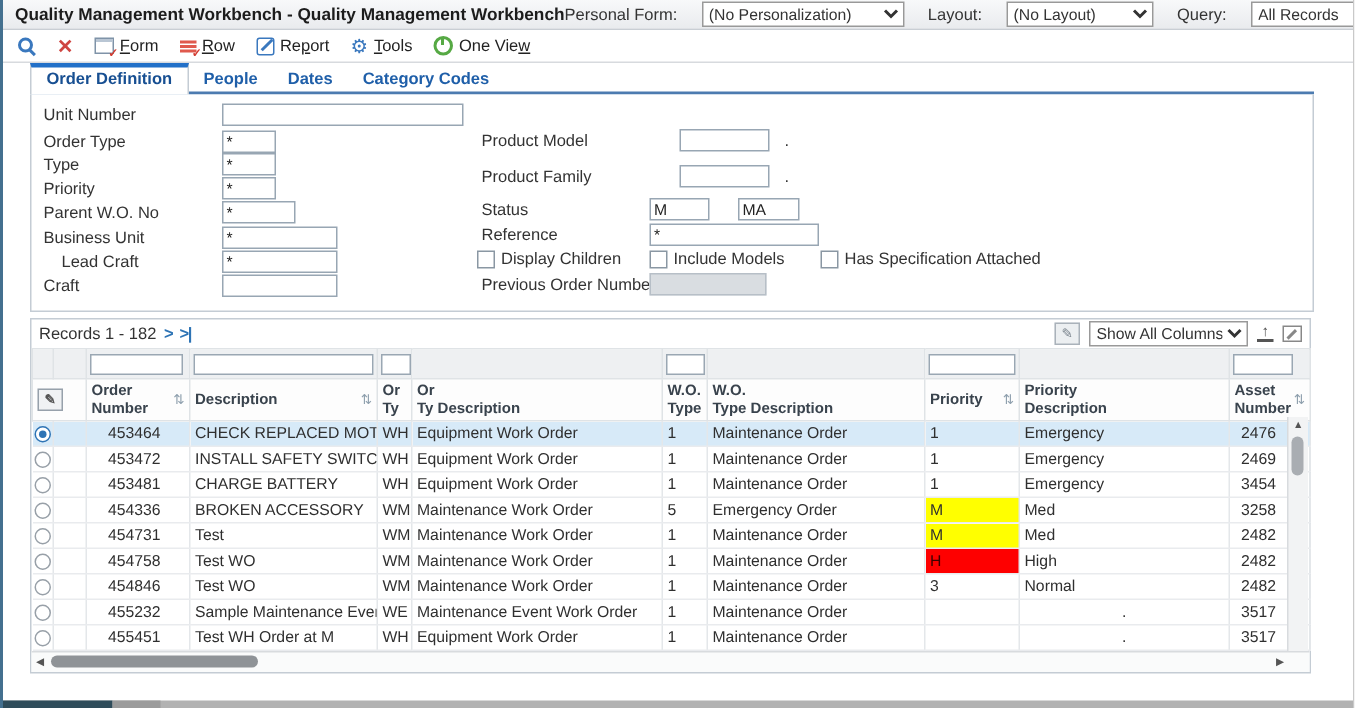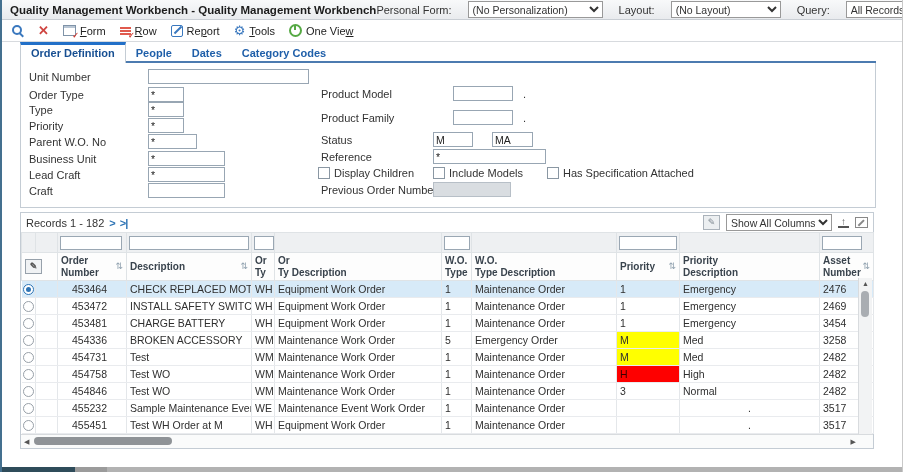--- a/index.html
+++ b/index.html
@@ -7,21 +7,21 @@
   .window{width:903px;height:472px;position:relative;background:#fff;box-sizing:border-box;
           border-left:2px solid #44708f;border-right:1px solid #c9c9c9;overflow:hidden;}
 
   
   .titlebar{height:19px;display:flex;align-items:center;padding:0 6px 0 8px;
             background:linear-gradient(#f8f9fa,#e9ebee);border-bottom:1px solid #c9ced4;}
   .title{font-weight:bold;font-size:11.5px;color:#1c1c1c;white-space:nowrap;}
   .tb-right{margin-left:auto;display:flex;align-items:center;gap:16px;font-size:11px;color:#333;white-space:nowrap;}
   .tb-right select{font-family:"Liberation Sans",sans-serif;font-size:10.5px;height:17px;
             border:1px solid #999;background:#fff;color:#333;}
-  .sel-pf{width:135px;} .sel-lay{width:110px;} .sel-q{width:84px;}
+  .sel-pf{width:135px;} .sel-lay{width:98px;} .sel-q{width:84px;}
   .tbr-icon{color:#4a4a4a;font-size:11px;display:inline-block;text-align:center;min-width:12px;cursor:default;}
   .icon-funnel{width:0;height:0;border-left:5px solid transparent;border-right:5px solid transparent;
             border-top:7px solid #4a4a4a;position:relative;display:inline-block;top:-2px;}
   .icon-funnel::after{content:"";position:absolute;left:-1px;top:-1px;width:2px;height:6px;background:#4a4a4a;}
 
   
   .toolbar{height:21px;display:flex;align-items:center;gap:2px;padding:0 4px;background:#fff;
            border-bottom:1px solid #d7dade;}
   .tool{display:flex;align-items:center;gap:4px;padding:0 6px;font-size:11px;color:#222;height:100%;cursor:default;}
   .mn{text-decoration:underline;}
@@ -80,21 +80,21 @@
           font-family:"Liberation Sans",sans-serif;vertical-align:middle;}
   th{height:25px;border:1px solid #dfe3e6;background:#fdfdfd;font-size:10px;color:#39434d;
           text-align:left;padding:1px 3px;vertical-align:middle;font-weight:bold;line-height:1.15;}
   .h-wrap{display:flex;align-items:center;justify-content:space-between;}
   .sort-ic{color:#8fa0ae;font-size:9px;font-weight:normal;cursor:default;}
   td{height:16px;border-right:1px solid #e4e7ea;border-bottom:1px solid #e9ebee;padding:0 3px;
           white-space:nowrap;overflow:hidden;}
   tr.selected td{background:#d7eaf8;}
   td.c-radio{text-align:center;padding:0;}
   td.num{text-align:center;padding-right:8px;}
-  td.asset{text-align:left;padding-right:18px;}
+  td.asset{text-align:center;padding-right:18px;}
   td.hl-yellow{background:#ffff00 !important;}
   td.hl-red{background:#fe0000 !important;color:#3d0000;}
   td.dot-cell{text-align:center;}
   .radio{width:9px;height:9px;border:1px solid #98a0a8;border-radius:50%;display:inline-block;
           background:#fff;position:relative;vertical-align:middle;}
   .radio.sel{border-color:#2e74b5;}
   .radio.sel::after{content:"";position:absolute;left:2px;top:2px;width:5px;height:5px;border-radius:50%;background:#2e74b5;}
   .sel-all-box{width:15px;height:13px;border:1px solid #97a1ab;background:#f0f2f4;color:#555;
           font-size:9px;line-height:13px;text-align:center;display:inline-block;}
 
@@ -217,21 +217,21 @@
       <span class="f-label" style="left: 8px; top: 26px;">Order Type</span>
       <input class="f-input" value="*" style="left: 127px; top: 24px; width: 30px;">
       <span class="f-label" style="left: 8px; top: 41px;">Type</span>
       <input class="f-input" value="*" style="left: 127px; top: 39px; width: 30px;">
       <span class="f-label" style="left: 8px; top: 57px;">Priority</span>
       <input class="f-input" value="*" style="left: 127px; top: 55px; width: 30px;">
       <span class="f-label" style="left: 8px; top: 73px;">Parent W.O. No</span>
       <input class="f-input" value="*" style="left: 127px; top: 71px; width: 43px;">
       <span class="f-label" style="left: 8px; top: 90px;">Business Unit</span>
       <input class="f-input" value="*" style="left: 127px; top: 88px; width: 71px;">
-      <span class="f-label" style="left: 8px; top: 106px;">Lead Craft</span>
+      <span class="f-label" style="left: 20px; top: 106px;">Lead Craft</span>
       <input class="f-input" value="*" style="left: 127px; top: 104px; width: 71px;">
       <span class="f-label" style="left: 8px; top: 122px;">Craft</span>
       <input class="f-input" value="" style="left: 127px; top: 120px; width: 71px;">
     </div>
 
   <div class="grid-panel">
     <div class="records-bar">
       <span>Records 1 - 182</span>
       <span class="rec-arrow">&gt;</span>
       <span class="rec-arrow">&gt;|</span>

